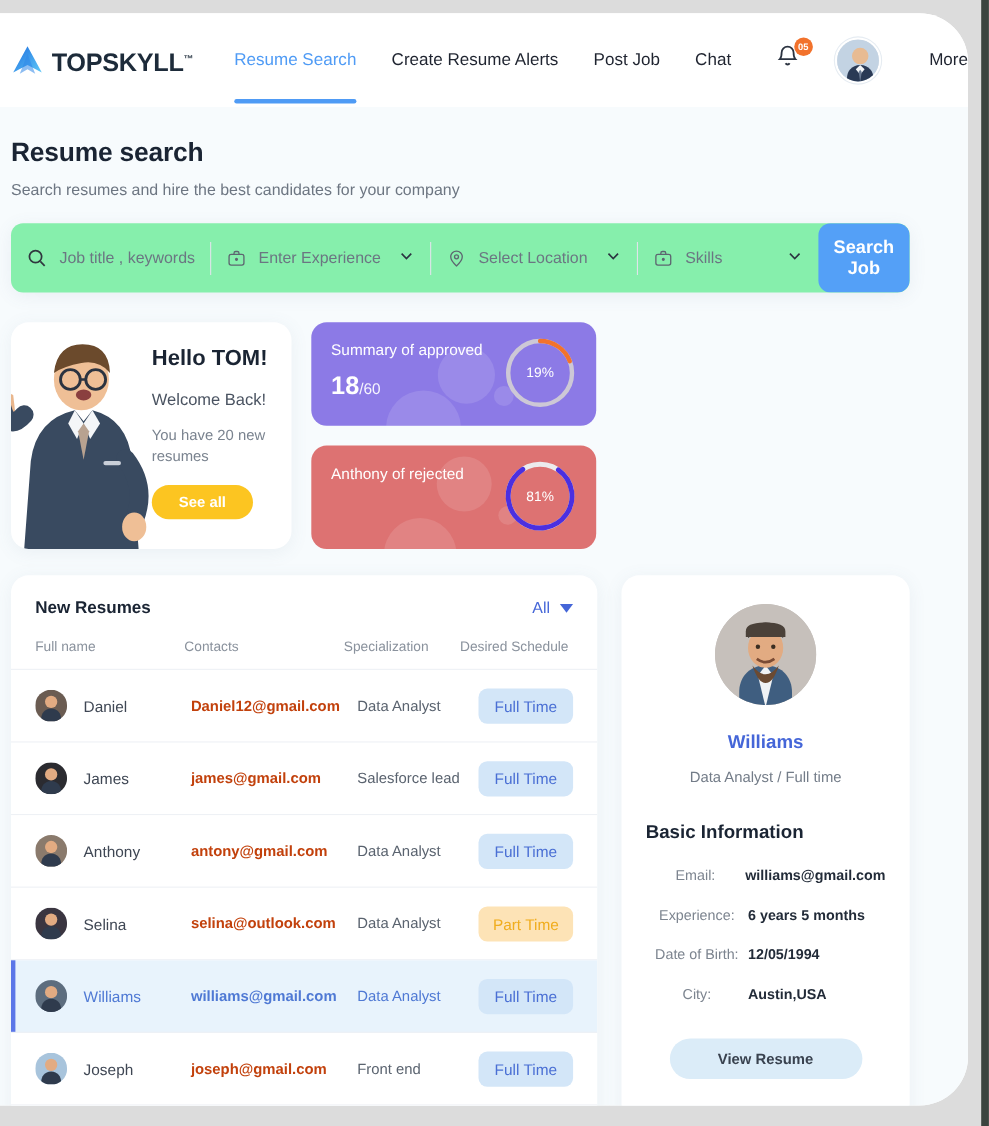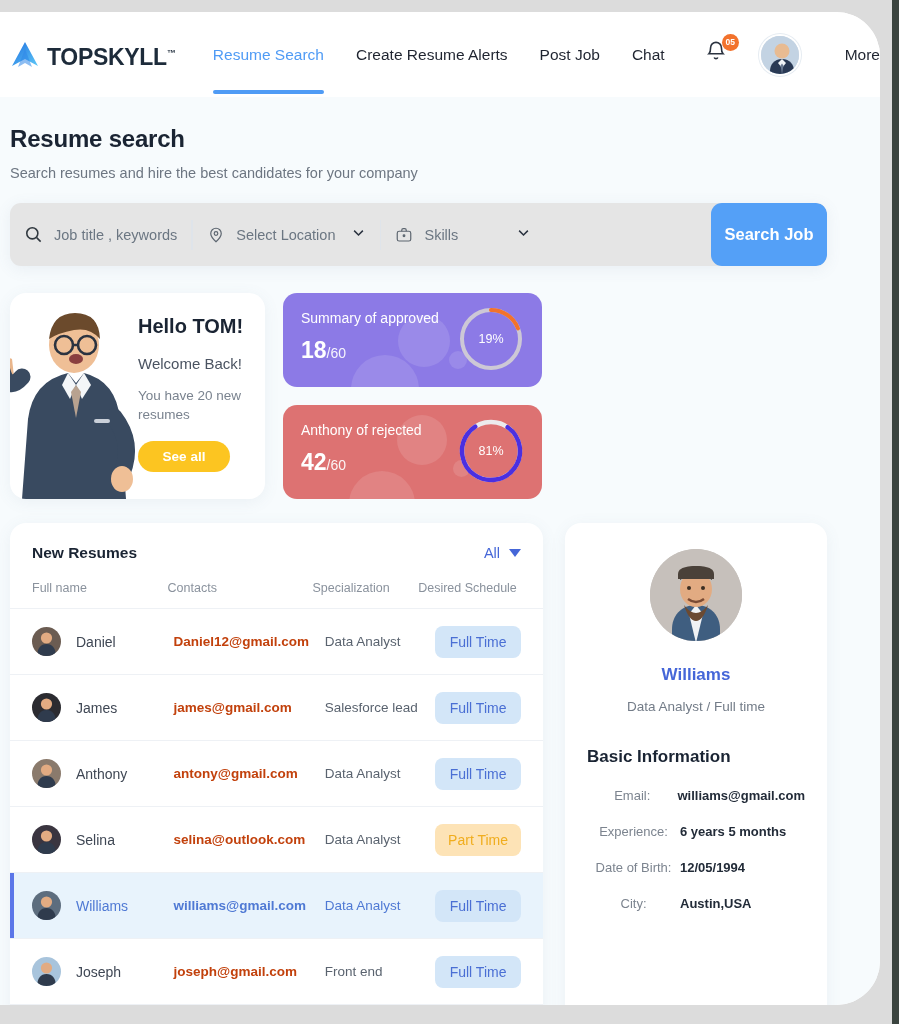--- a/index.html
+++ b/index.html
@@ -70,21 +70,21 @@
   .body-area { background: #f7fbfd; min-height: 910px; padding: 0 0 0 0; }
   .page-title {
     font-size: 24px; font-weight: bold; color: #1a2433;
     padding: 28px 0 0 10px; letter-spacing: -0.2px;
   }
   .page-sub { font-size: 14.5px; color: #6d7682; padding: 12px 0 0 10px; }
 
   
   .searchbar {
     margin: 22px 0 16px 10px; width: 817px; height: 63px;
-    background: #e5e5e5; border-radius: 11px;
+    background: #86efac; border-radius: 11px;
     box-shadow: 0 3px 16px rgba(90,110,140,.09);
     display: flex; align-items: center; overflow: hidden;
   }
   .sb-field { display: flex; align-items: center; height: 100%; padding: 0 14px; }
   .sb-field .ic { margin-right: 11px; display:flex; }
   .sb-ph { font-size: 14.5px; color: #6b7682; white-space: nowrap; }
   .sb-divider { width: 1px; height: 30px; background: #dfe4ea; }
   .caret { margin-left: 16px; }
   .search-btn {
     margin-left: auto; width: 116px; height: 63px;
@@ -256,20 +256,35 @@
         <span class="ic">
           <svg width="19" height="19" viewBox="0 0 24 24" fill="none" stroke="#30383f" stroke-width="2">
             <circle cx="10.5" cy="10.5" r="7"></circle>
               <path d="M16 16l5 5"></path>
           </svg>
         </span>
         <span class="sb-ph">Job title , keywords</span>
       </div>
       <div class="sb-divider"></div>
 
+      <div class="sb-field">
+        <span class="ic">
+          <svg width="18" height="18" viewBox="0 0 24 24" fill="none" stroke="#5d6670" stroke-width="1.6">
+            <rect x="3" y="7" width="18" height="13" rx="2.5"></rect>
+            <path d="M9 7V5.5A2 2 0 0 1 11 3.5h2a2 2 0 0 1 2 2V7"></path>
+              <circle cx="12" cy="13" r="1.1" fill="#5d6670"></circle>
+          </svg>
+        </span>
+        <span class="sb-ph">Enter Experience</span>
+        <span class="caret">
+          <svg width="15" height="15" viewBox="0 0 24 24" fill="none" stroke="#2b3340" stroke-width="2.4">
+              <path d="M5 9l7 7 7-7"></path>
+            </svg>
+        </span>
+      </div>
       <div class="sb-divider"></div>
 
       <div class="sb-field">
         <span class="ic">
           <svg width="18" height="18" viewBox="0 0 24 24" fill="none" stroke="#5d6670" stroke-width="1.6">
             <path d="M12 21s7-6.3 7-11a7 7 0 1 0-14 0c0 4.7 7 11 7 11z"></path>
               <circle cx="12" cy="10" r="2.4"></circle>
           </svg>
         </span>
         <span class="sb-ph">Select Location</span>
@@ -343,21 +358,20 @@
             </svg>
             <div class="ring-pct">19%</div>
           </div>
         </div>
 
         <div class="sum-card sum-rejected">
           <div class="blob" style="width:50px;height:50px;right:95px;top:10px;"></div>
           <div class="blob" style="width:66px;height:66px;left:66px;bottom:-38px;"></div>
           <div class="blob" style="width:17px;height:17px;right:72px;bottom:22px;"></div>
           <div class="sum-label">Anthony of rejected</div>
-          <div class="sum-num"><span>42</span><span class="den">/60</span></div>
           <div class="sum-ring">
             <svg viewBox="0 0 70 70" width="70" height="70">
               <circle cx="35" cy="35" r="29" fill="none" stroke="#ecebed" stroke-width="4.5"></circle>
               <circle cx="35" cy="35" r="29" fill="none" stroke="#4b2fe0" stroke-width="4.5" stroke-dasharray="147.6 34.6" stroke-linecap="round" transform="rotate(-55 35 35)"></circle>
             </svg>
             <div class="ring-pct">81%</div>
           </div>
         </div>
 
       </div>
@@ -494,19 +508,20 @@
             <div class="info-row">
               <div class="info-k">Date of Birth:</div>
               <div class="info-v">12/05/1994</div>
             </div>
             <div class="info-row">
               <div class="info-k">City:</div>
               <div class="info-v">Austin,USA</div>
             </div>
           </div>
 
+        <button class="view-btn">View Resume</button>
 
       </div>
 
     </div>
   </div>
 </div>
 <div class="dark-edge"></div>
 
 </body></html>

